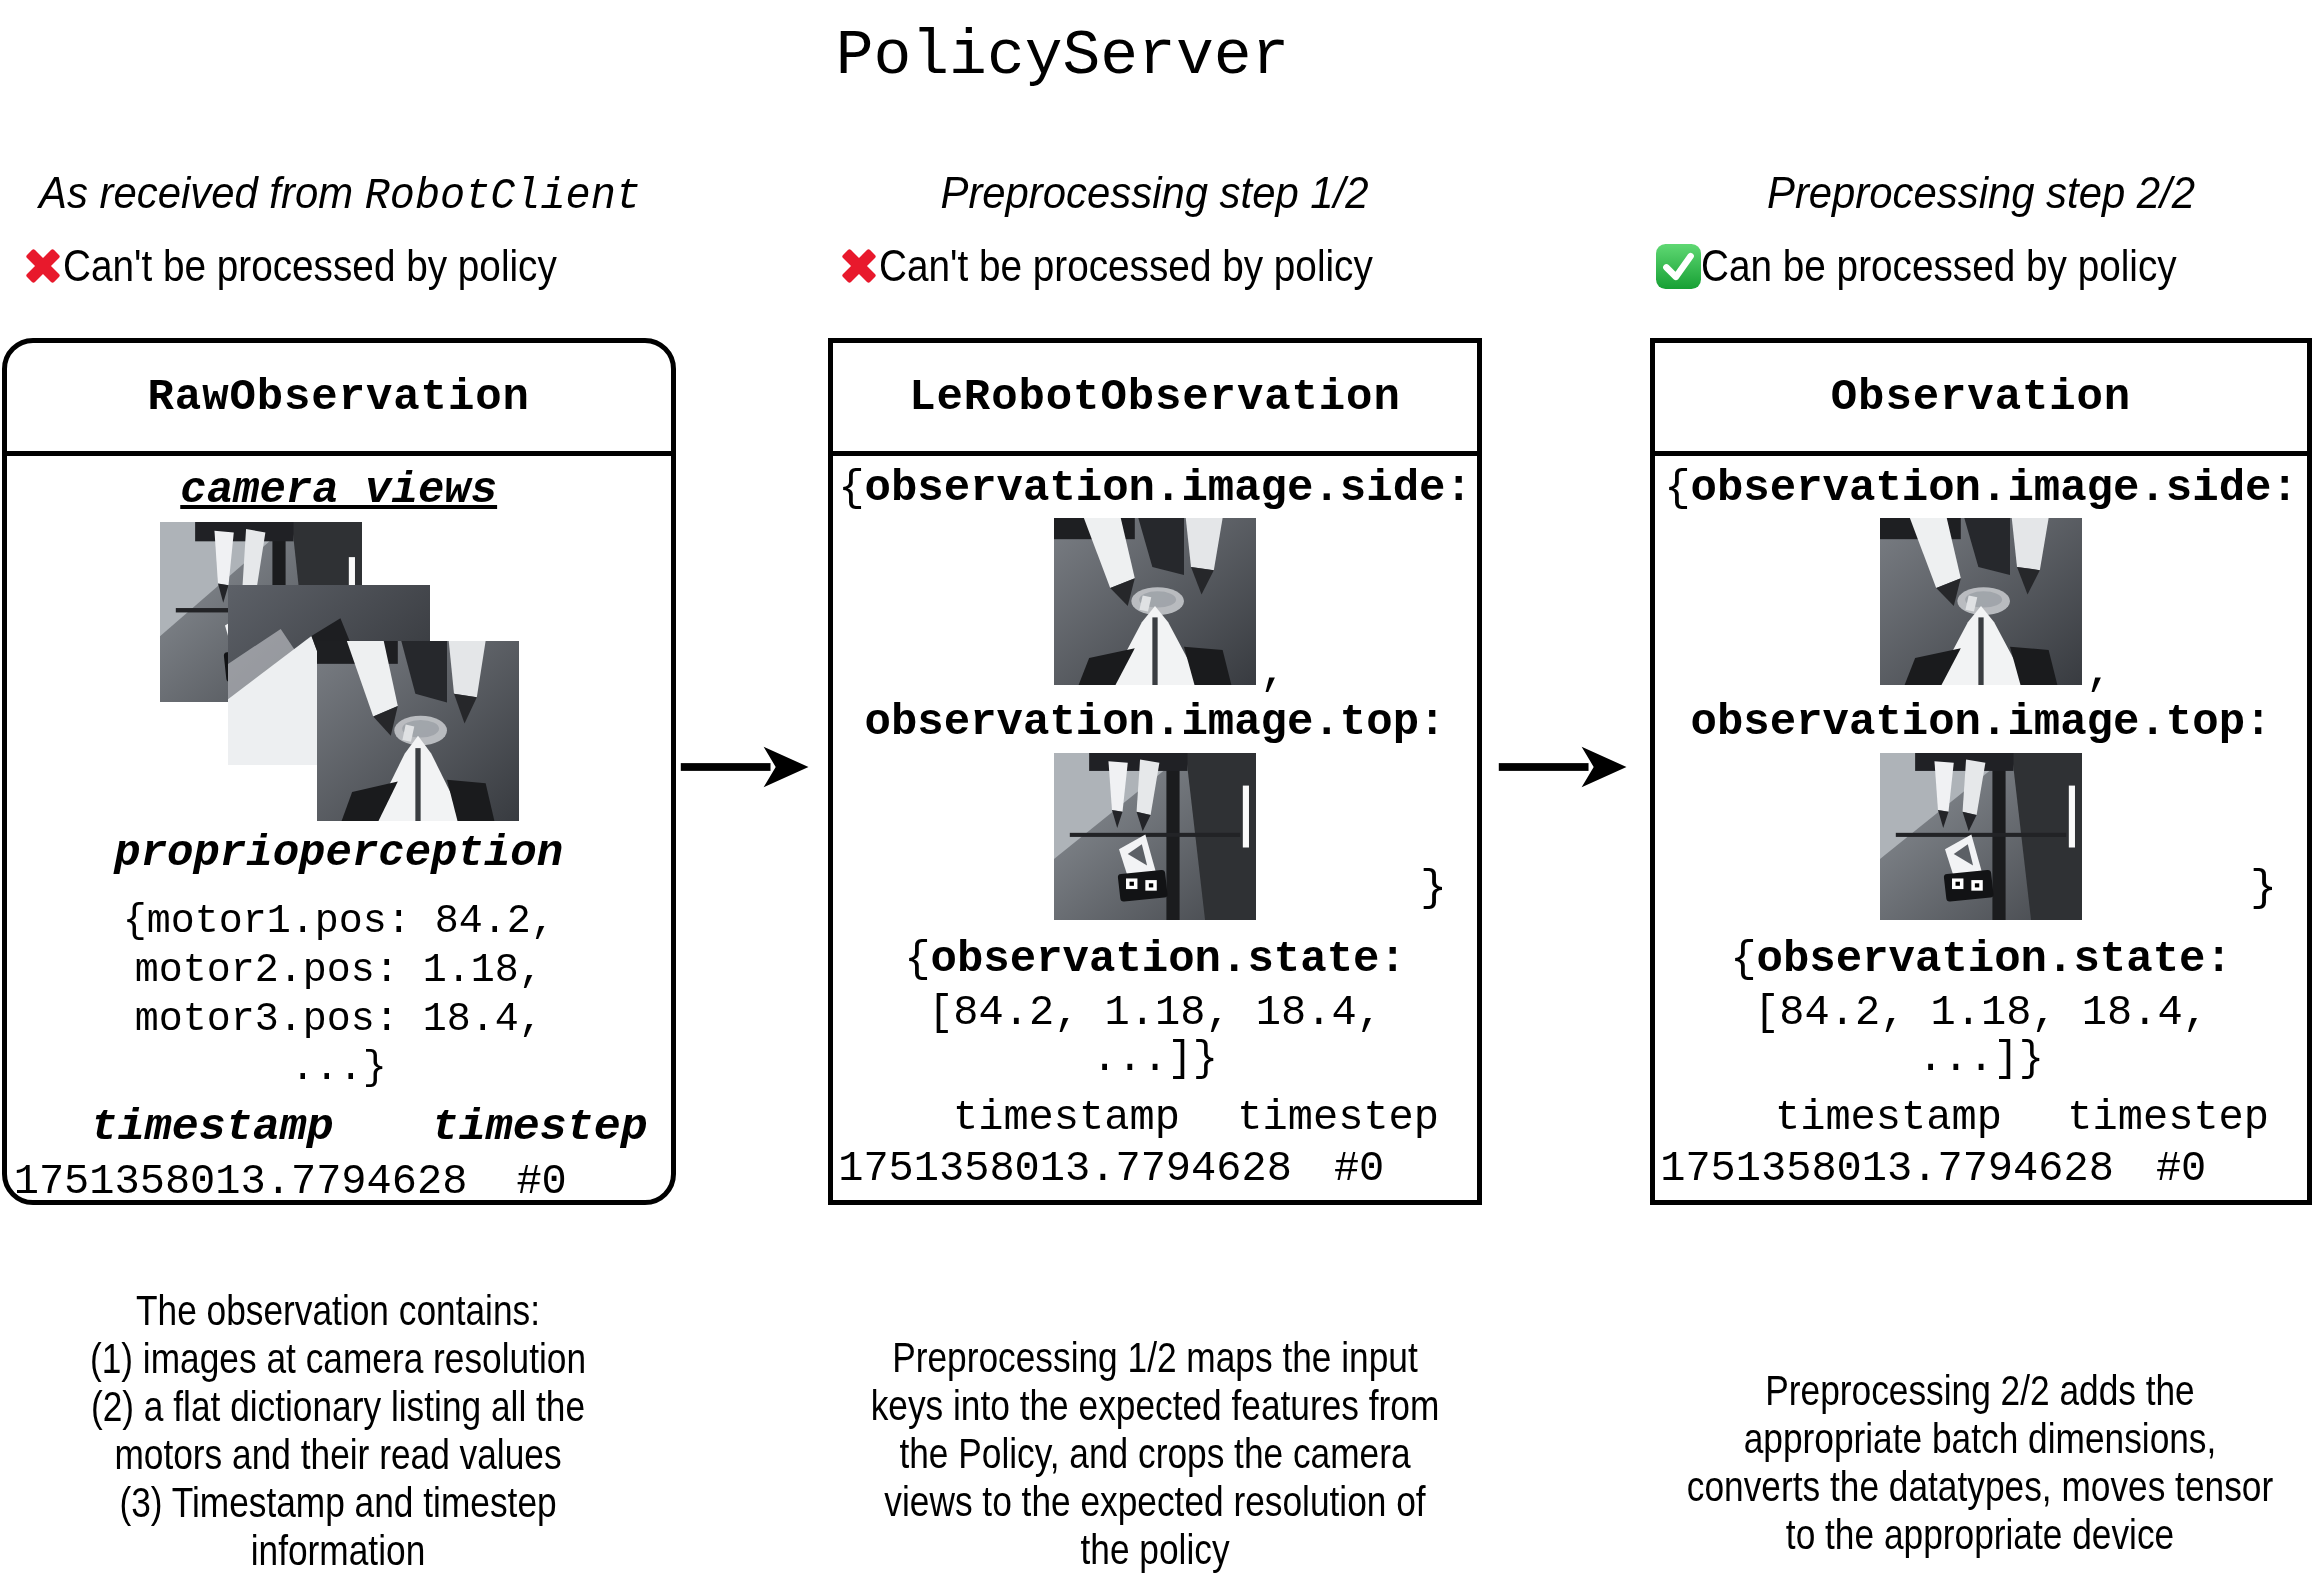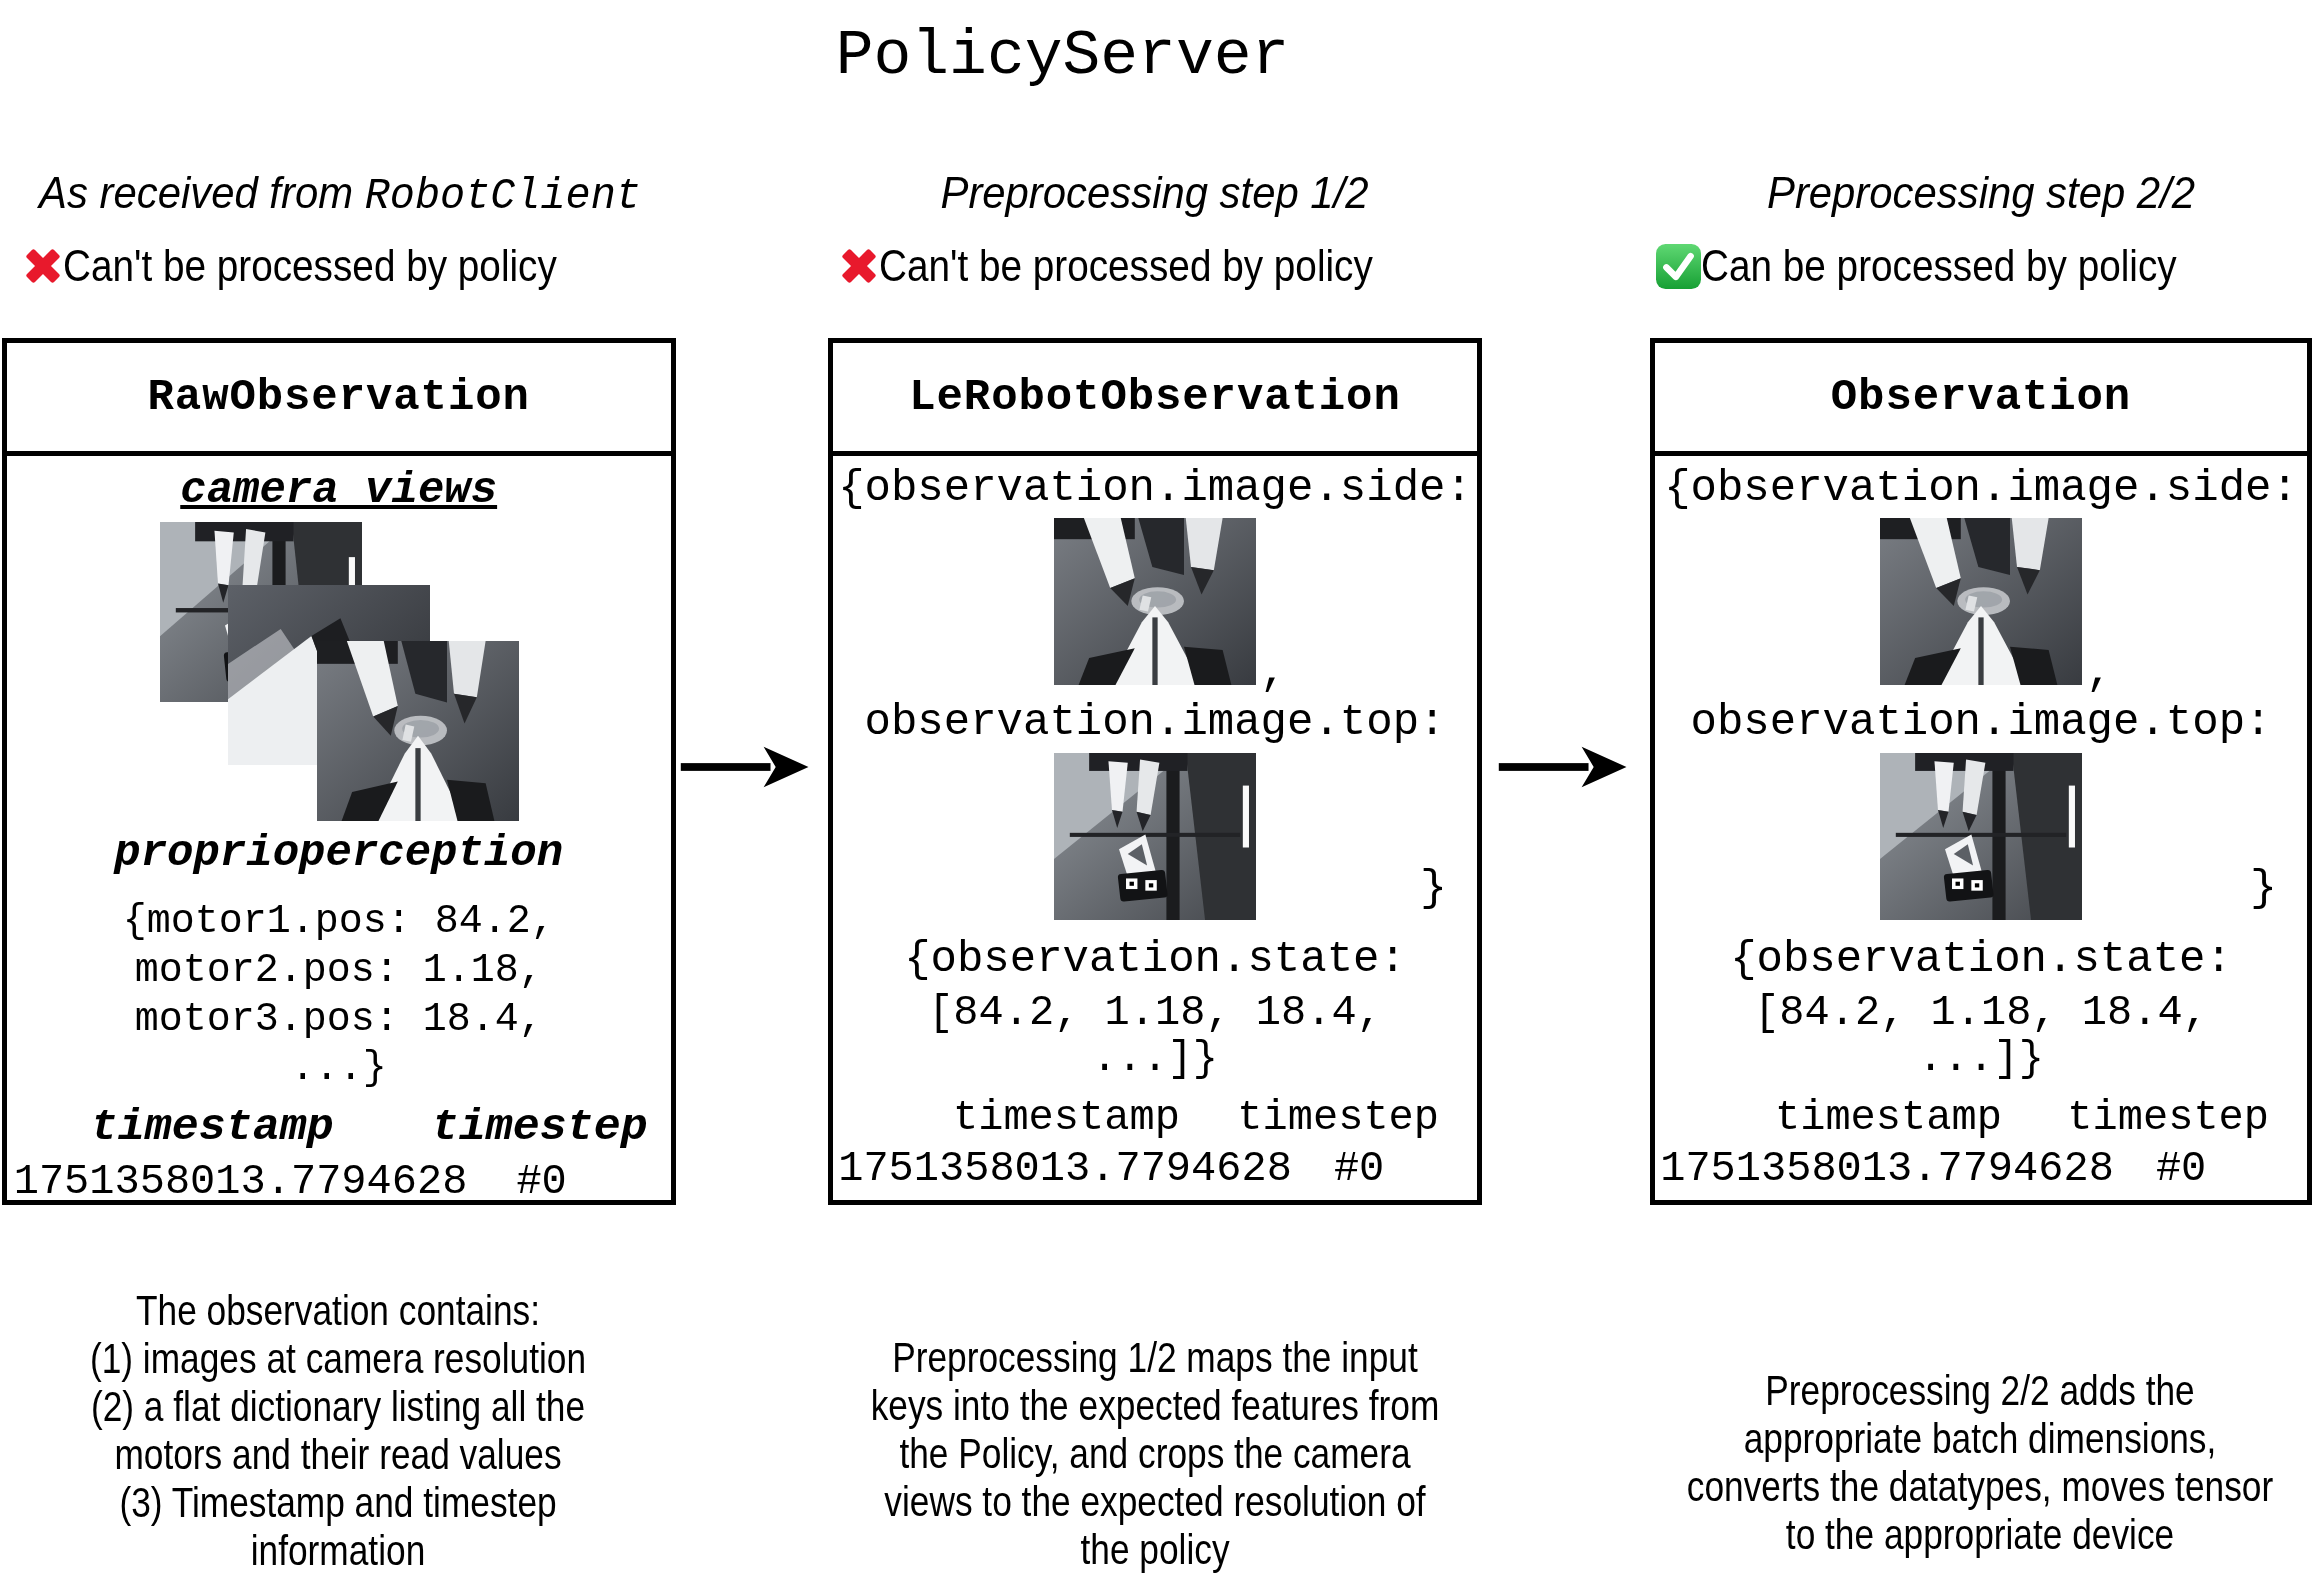--- a/index.html
+++ b/index.html
@@ -23,21 +23,21 @@
 
   
   .box{border:5.2px solid #000;background:#fff;box-sizing:border-box;}
   .box-title{height:108px;border-bottom:5.2px solid #000;display:flex;align-items:center;
     justify-content:center;font:700 44px "Liberation Mono",monospace;letter-spacing:0.9px;}
   .box-body{position:relative;display:flex;flex-direction:column;align-items:center;}
 
   .mono-bi{font:italic 700 44px "Liberation Mono",monospace;}
   .dict-line{font:400 40px "Liberation Mono",monospace;line-height:49px;white-space:pre;}
   .entry-line{font:400 44px "Liberation Mono",monospace;white-space:nowrap;}
-  .entry-line .key{font-weight:400;}
+  .entry-line .key{font-weight:700;}
   .val-line{font:400 42px "Liberation Mono",monospace;line-height:45px;white-space:pre;}
 
   .cascade{position:relative;width:359px;height:298px;align-self:flex-start;margin:7px 0 0 153px;}
   .cascade .ph{position:absolute;width:202px;height:180px;}
   .photo{width:100%;height:100%;display:block;}
 
   .photo-row{position:relative;align-self:stretch;display:flex;justify-content:center;margin-top:5.2px;}
   .photo-sized{width:202px;height:167px;}
   .img-comma{position:absolute;left:calc(50% + 105px);bottom:-12.2px;font:400 44px "Liberation Mono",monospace;}
   .close-brace{position:absolute;right:30px;top:110px;font:400 45px "Liberation Mono",monospace;}
@@ -170,21 +170,21 @@
     </svg>
   <span class="status-label">Can't be processed by policy</span>
 </div>
 <div class="abs status-row" style="left:1656px;">
   <svg class="icon-svg" width="45" height="45" viewBox="0 0 52 52">
       <use href="#checkIcon"></use>
     </svg>
   <span class="status-label">Can be processed by policy</span>
 </div>
 
-<div class="abs box" style="left:1.7px;top:338px;width:674px;height:867px;">
+<div class="abs box" style="left:1.7px;top:338px;width:674px;height:867px;border-radius:31px;">
   <div class="box-title">RawObservation</div>
   <div class="box-body">
     <div class="mono-bi" style="margin-top:8.7px;text-decoration:underline;">camera views</div>
     <div class="cascade">
       <div class="ph" style="left:0;top:0;">
         <svg class="photo" viewBox="0 0 230 205" preserveAspectRatio="none">
             <use href="#photoTop"></use>
           </svg>
       </div>
       <div class="ph" style="left:68px;top:63px;">

